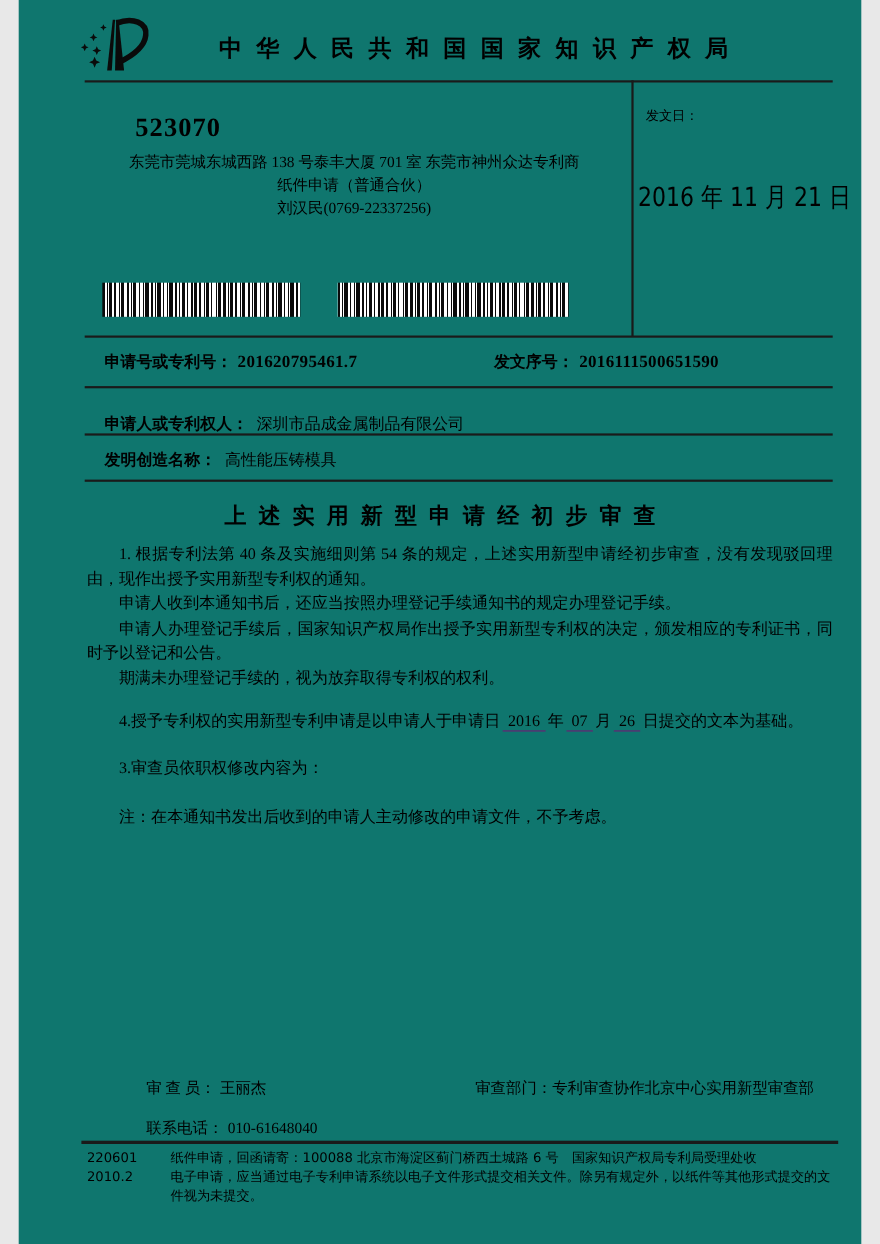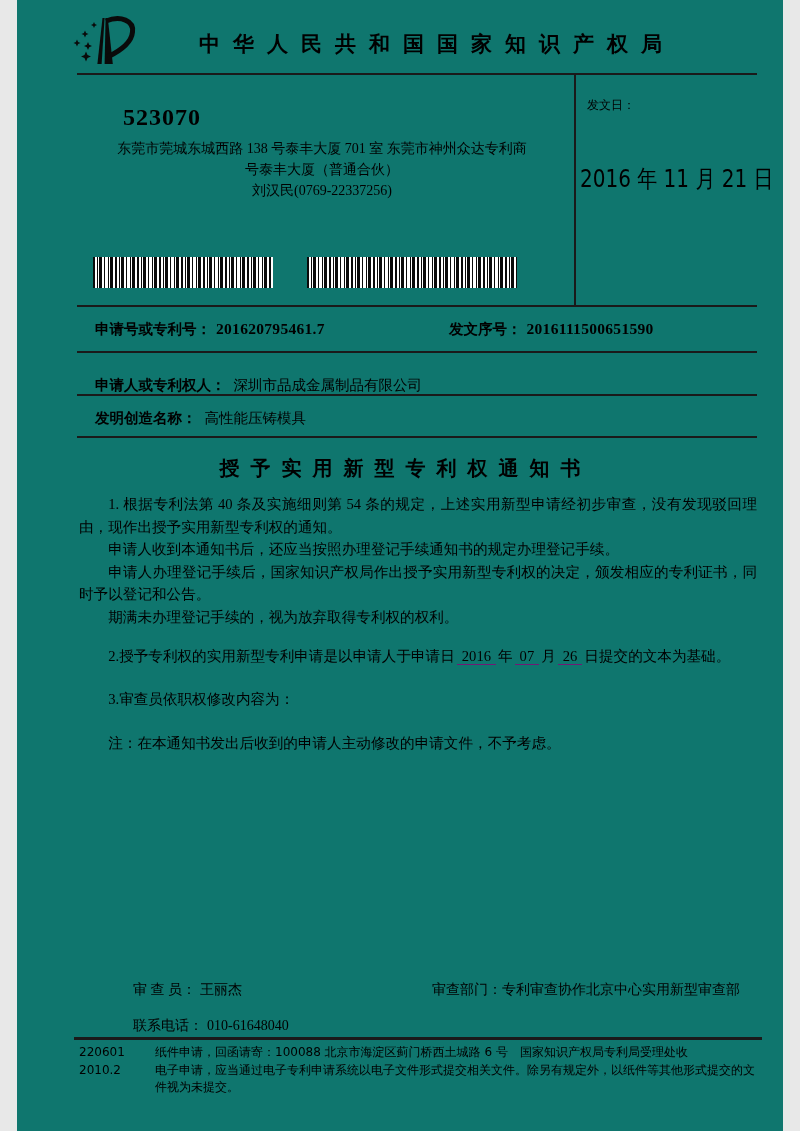--- a/index.html
+++ b/index.html
@@ -92,21 +92,21 @@
   </svg>
 
   <div class="agency">中华人民共和国国家知识产权局</div>
 
   <div class="hline" style="left:60px; top:73px; width:680px; height:2px;"></div>
   <div class="vline" style="left:557px; top:73px; width:2px; height:233px;"></div>
 
   <div class="mailcode">523070</div>
   <div class="address">
     <div>东莞市莞城东城西路 138 号泰丰大厦 701 室 东莞市神州众达专利商</div>
-    <div>号泰丰大厦（普通合伙）</div>
+    <div>纸件申请（普通合伙）</div>
     <div>刘汉民(0769-22337256)</div>
   </div>
 
   <div class="dispatch-label">发文日：</div>
   <div class="dispatch-date">2016 年 11 月 21 日</div>
 
   <div class="barcode" id="bc1"></div>
   <div class="barcode" id="bc2"></div>
 
   <div class="hline" style="left:60px; top:305px; width:680px; height:2px;"></div>
@@ -122,28 +122,28 @@
   <div class="row" style="top:376px;">
     <span class="lbl">申请人或专利权人：</span><span class="val">深圳市品成金属制品有限公司</span>
   </div>
   <div class="hline" style="left:60px; top:394px; width:680px; height:2px;"></div>
 
   <div class="row" style="top:409px;">
     <span class="lbl">发明创造名称：</span><span class="val">高性能压铸模具</span>
   </div>
   <div class="hline" style="left:60px; top:436px; width:680px; height:2px;"></div>
 
-  <div class="doc-title">授予实用新型专利权通知书</div>
+  <div class="doc-title">上述实用新型申请经初步审查</div>
 
   <div class="body">
     <p>1. 根据专利法第 40 条及实施细则第 54 条的规定，上述实用新型申请经初步审查，没有发现驳回理由，现作出授予实用新型专利权的通知。</p>
     <p>申请人收到本通知书后，还应当按照办理登记手续通知书的规定办理登记手续。</p>
     <p>申请人办理登记手续后，国家知识产权局作出授予实用新型专利权的决定，颁发相应的专利证书，同时予以登记和公告。</p>
     <p>期满未办理登记手续的，视为放弃取得专利权的权利。</p>
-    <p class="mt17"><span>2.授予专利权的实用新型专利申请是以申请人于申请日</span><span class="u">2016</span><span>年</span><span class="u">07</span><span>月</span><span class="u">26</span><span>日提交的文本为基础。</span></p>
+    <p class="mt17"><span>4.授予专利权的实用新型专利申请是以申请人于申请日</span><span class="u">2016</span><span>年</span><span class="u">07</span><span>月</span><span class="u">26</span><span>日提交的文本为基础。</span></p>
     <p class="mt20">3.审查员依职权修改内容为：</p>
     <p class="mt22">注：在本通知书发出后收到的申请人主动修改的申请文件，不予考虑。</p>
   </div>
 
   <div class="signoff" style="left:116px; top:981px;">
     <span>审 查 员：</span><span class="sp">王丽杰</span>
   </div>
   <div class="signoff" style="left:415px; top:981px;">
     <span>审查部门：</span><span>专利审查协作北京中心实用新型审查部</span>
   </div>

